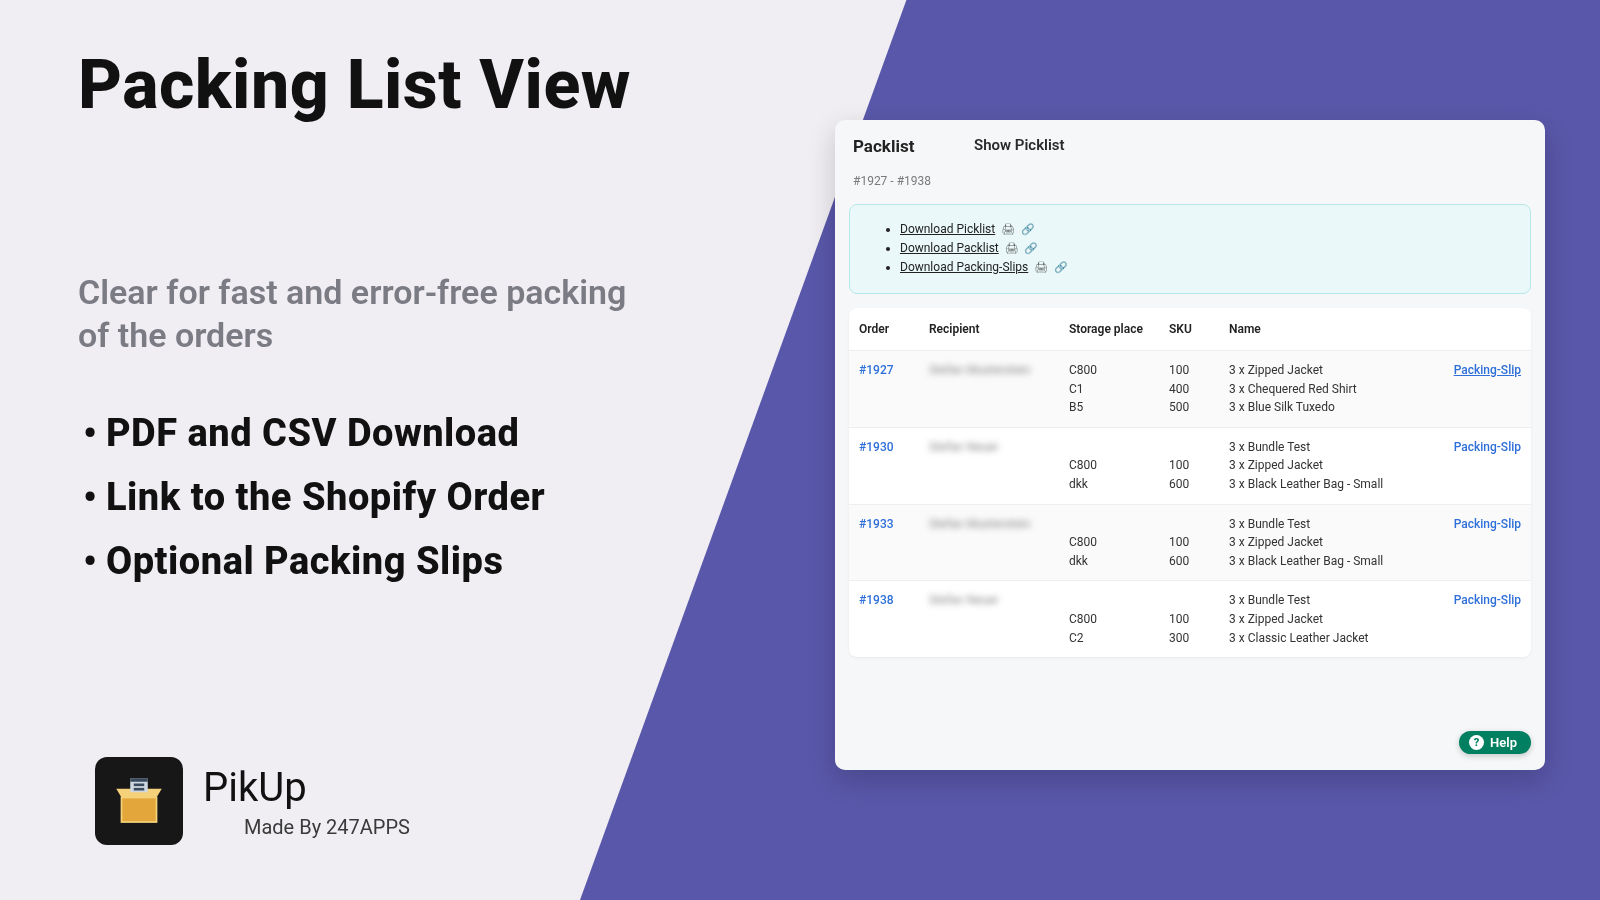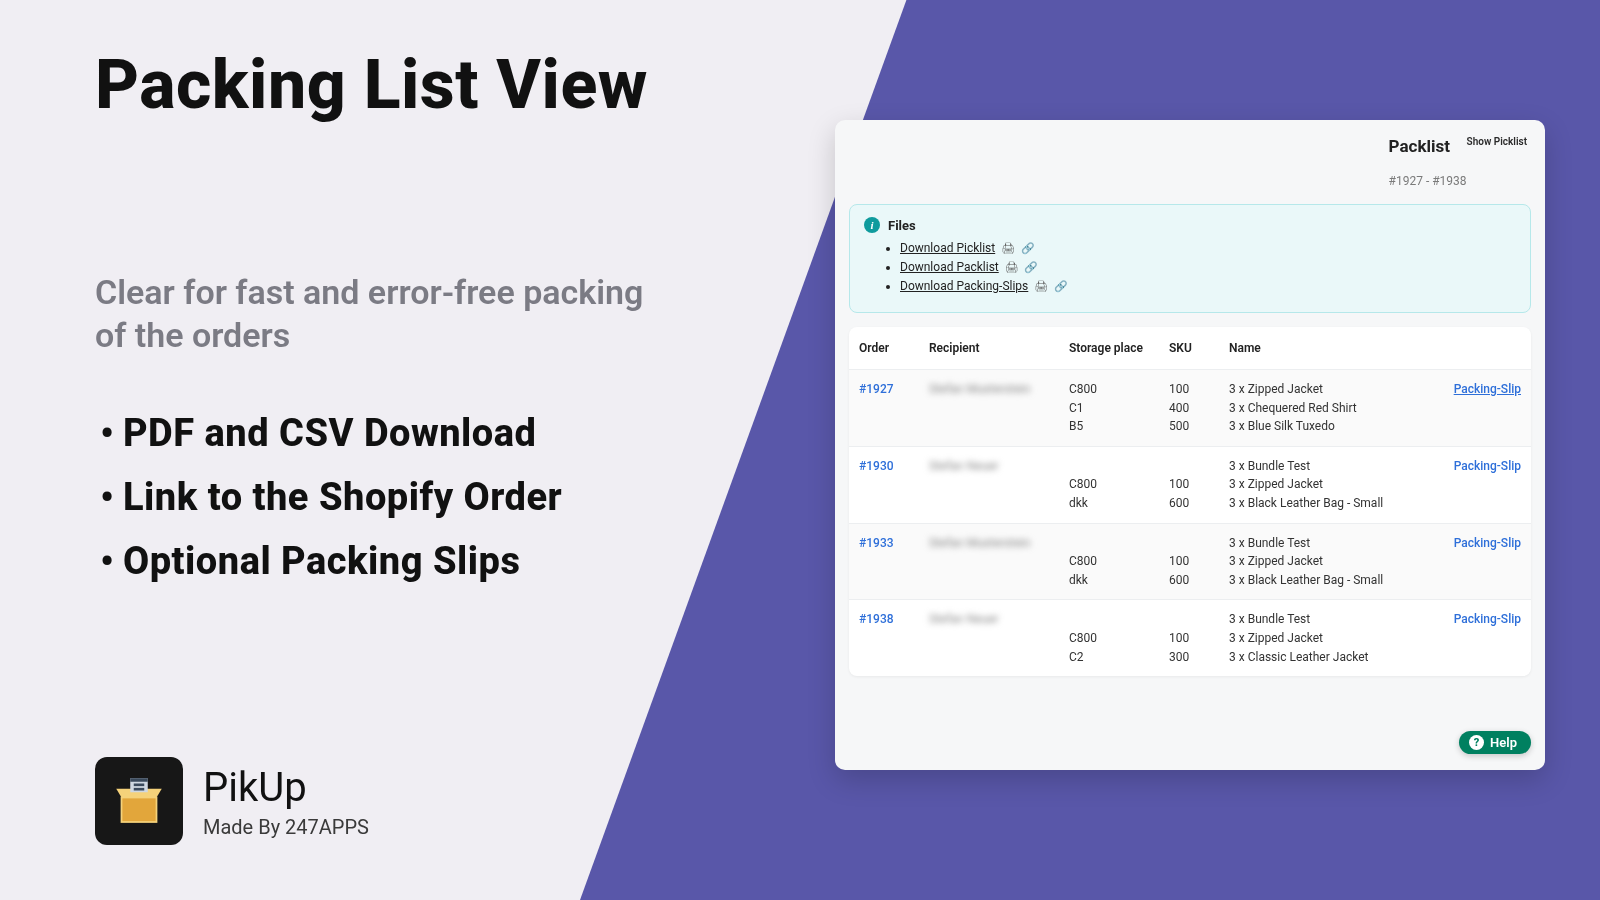--- a/index.html
+++ b/index.html
@@ -11,21 +11,21 @@
     position: absolute;
     top: 0; right: 0;
     width: 1020px; height: 900px;
     background: #5957a9;
     clip-path: polygon(32% 0, 100% 0, 100% 100%, 0 100%);
   }
 
   
   .marketing {
     position: absolute;
-    left: 95px;
+    left: 78px;
     top: 50px;
     width: 560px;
     color: #111;
   }
   .marketing h1 {
     font-size: 68px;
     font-weight: 800;
     letter-spacing: 0.5px;
     line-height: 1.05;
     margin-bottom: 150px;
@@ -66,45 +66,46 @@
   .logo-icon {
     width: 88px; height: 88px;
     background: #171717;
     border-radius: 12px;
     display: flex;
     align-items: center;
     justify-content: center;
   }
   .logo-icon svg { width: 56px; height: 56px; }
   .logo-text .name { font-size: 40px; font-weight: 400; color: #111; }
-  .logo-text .by { font-size: 20px; color: #3a3a3a; margin-top: 4px; }
+  .logo-text .by { font-size: 20px; color: #3a3a3a; margin-top: 4px; margin-left: 41px; }
 
   
   .panel {
     position: absolute;
     right: 55px;
     top: 120px;
     width: 710px;
     height: 650px;
     background: #f6f7f8;
     border-radius: 10px;
     box-shadow: 0 10px 28px rgba(0,0,0,0.18);
     padding: 16px 14px;
     display: flex;
     flex-direction: column;
   }
   .panel-head {
     display: flex;
-    justify-content: flex-end;
+    justify-content: flex-start;
     align-items: flex-start;
     padding: 0 4px;
+    gap: 43px;
   }
   .panel-head .title { font-size: 17px; font-weight: 700; color: #222; }
   .panel-head .range { font-size: 12px; color: #7a7a7a; margin-top: 18px; }
-  .panel-head .show-link { font-size: 10px; font-weight: 600; color: #2a2a2a; }
+  .panel-head .show-link { font-size: 15px; font-weight: 600; color: #2a2a2a; }
 
   .files-card {
     margin-top: 16px;
     border: 1px solid #b6e8ea;
     background: #eaf8f9;
     border-radius: 8px;
     padding: 12px 14px 14px;
   }
   .files-head {
     display: flex; align-items: center; gap: 8px;
@@ -212,24 +213,20 @@
 <div class="panel">
   <div class="panel-head">
     <div>
       <div class="title">Packlist</div>
       <div class="range">#1927 - #1938</div>
     </div>
     <div class="show-link">Show Picklist</div>
   </div>
 
   <div class="files-card">
-    <div class="files-head">
-      <span class="info"></span>
-      <span>Files</span>
-    </div>
     <ul id="files-list">
         <li><span class="lnk">Download Picklist</span><span class="icon">🖨</span><span class="icon">🔗</span></li>
         <li><span class="lnk">Download Packlist</span><span class="icon">🖨</span><span class="icon">🔗</span></li>
         <li><span class="lnk">Download Packing-Slips</span><span class="icon">🖨</span><span class="icon">🔗</span></li>
       </ul>
   </div>
 
   <div class="table-card">
     <table>
       <colgroup>

